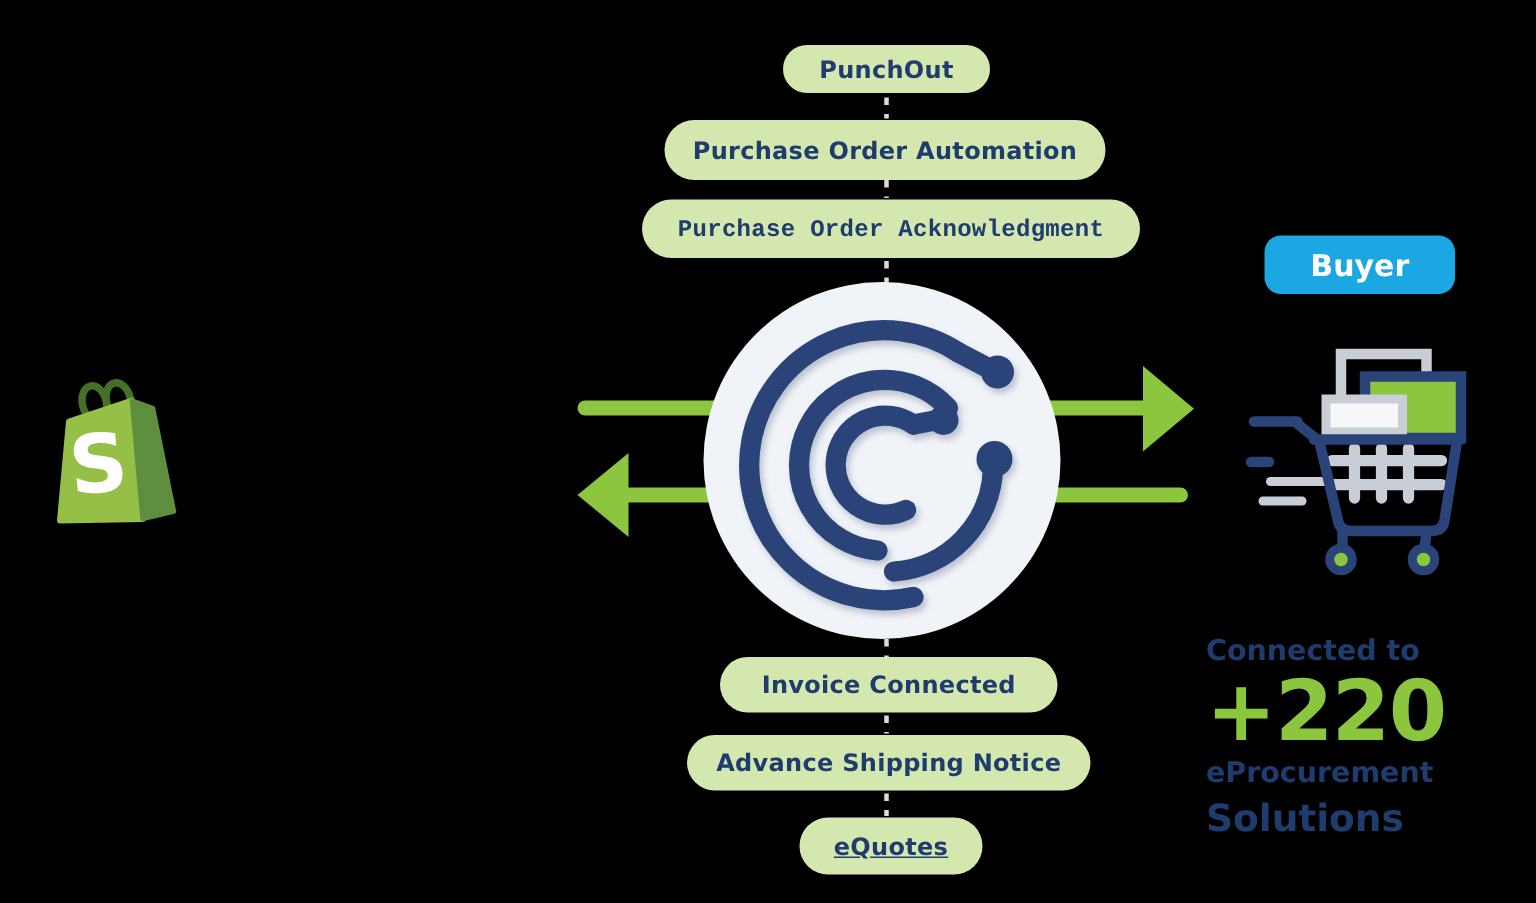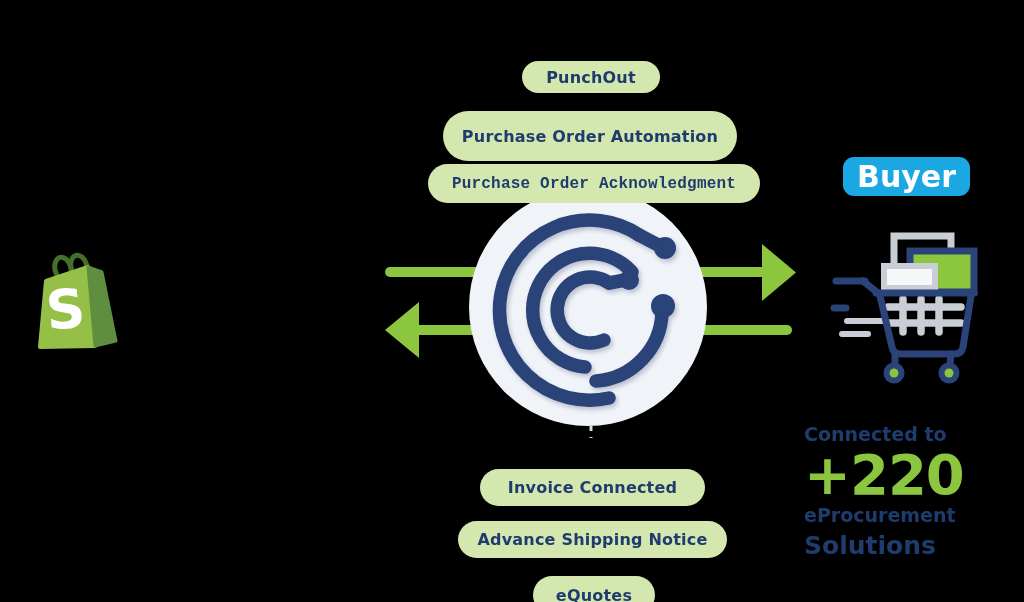--- a/index.html
+++ b/index.html
@@ -6,27 +6,26 @@
   #stage{
     position:relative;width:1024px;height:602px;background:#000;
     overflow:hidden;font-family:"DejaVu Sans","Liberation Sans",sans-serif;
   }
   #diagram-svg{position:absolute;left:0;top:0;}
   .pill{
     position:absolute;background:#D3E7AF;border-radius:999px;
     display:flex;align-items:center;justify-content:center;
     color:#1E3C6E;font-weight:bold;font-size:16px;letter-spacing:.2px;
     white-space:nowrap;
-    margin-top:31px;
   }
   .buyer-btn{
     position:absolute;left:843px;top:157px;width:127px;height:39px;
     background:#1BA7E2;border-radius:11px;border:none;
     display:flex;align-items:center;justify-content:center;
-    color:#fff;font-weight:bold;font-size:30px;cursor:pointer;
+    color:#fff;font-weight:bold;font-size:20px;cursor:pointer;
     font-family:"DejaVu Sans","Liberation Sans",sans-serif;
   }
   .stats{
     position:absolute;left:804px;top:424px;width:200px;text-align:left;
     color:#1E3C6E;font-weight:bold;line-height:1.15;
   }
   .stats .prefix{font-size:19px;}
   .stats .count{font-size:56px;line-height:.95;color:#8CC63E;letter-spacing:-1px;margin:2px 0 4px 0;}
   .stats .l2{font-size:19px;}
   .stats .l3{font-size:25px;margin-top:5px;}
@@ -116,21 +115,21 @@
       <circle cx="894" cy="373" r="10.5" fill="#2A4379"></circle>
       <circle cx="894" cy="373" r="4.5" fill="#8CC63E"></circle>
       <circle cx="949" cy="373" r="10.5" fill="#2A4379"></circle>
       <circle cx="949" cy="373" r="4.5" fill="#8CC63E"></circle>
     </g>
   </svg>
 
   <div class="pill" style="left:522px;top:30px;width:138px;height:32px;">
     <span>PunchOut</span>
   </div>
-  <div class="pill" style="left:443px;top:80px;width:294px;height:50px;text-align:right;">
+  <div class="pill" style="left:443px;top:80px;width:294px;height:40px;text-align:right;">
     <span>Purchase Order Automation</span>
   </div>
   <div class="pill" style="left:428px;top:133px;width:332px;height:39px;font-family:Liberation Mono, monospace;">
     <span>Purchase Order Acknowledgment</span>
   </div>
 
   <div class="pill" style="left:480px;top:438px;width:225px;height:37px;">
     <span>Invoice Connected</span>
   </div>
   <div class="pill" style="left:458px;top:490px;width:269px;height:37px;justify-content:center;">

